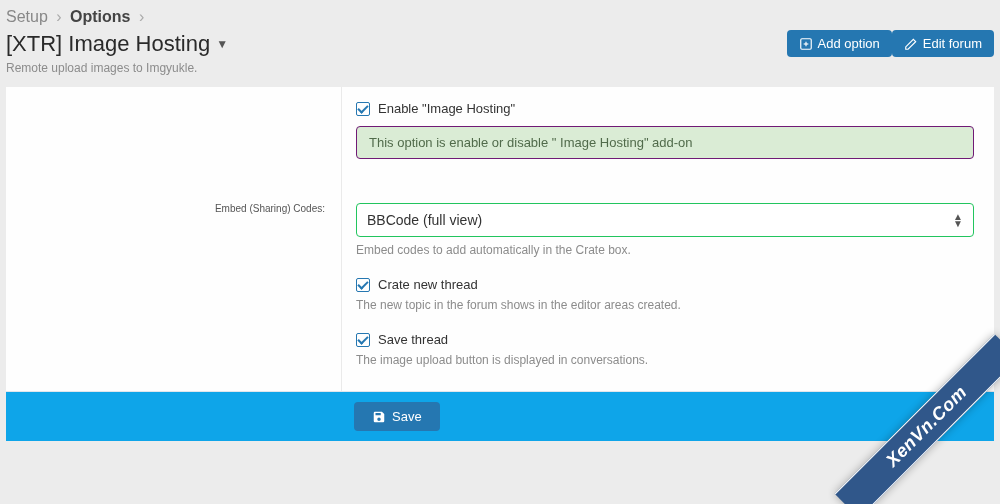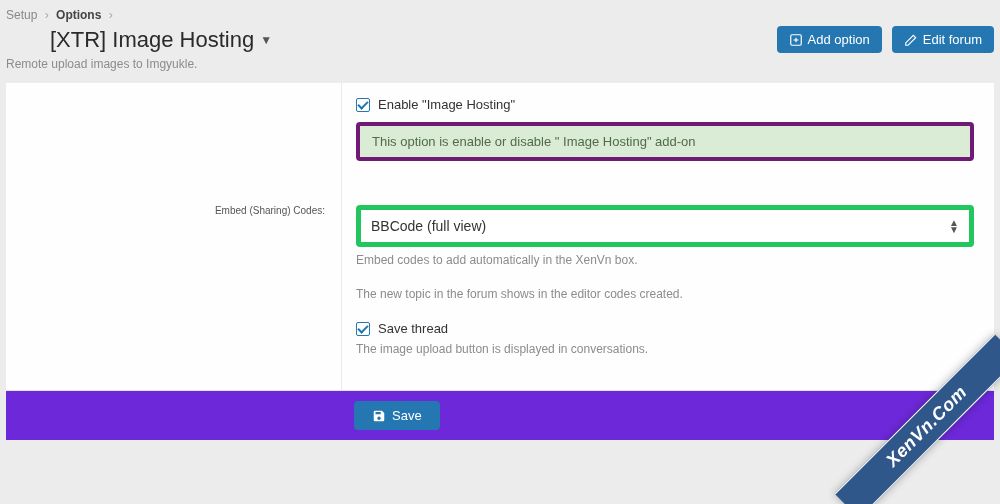--- a/index.html
+++ b/index.html
@@ -8,46 +8,45 @@
   background: #ececec;
   width: 1000px;
   height: 504px;
   overflow: hidden;
   font-size: 13px;
   color: #333;
   position: relative;
 }
 .breadcrumb {
   padding: 8px 6px 4px 6px;
-  font-size: 12px;
+  font-size: 16px;
   color: #888;
 }
 .breadcrumb .sep { margin: 0 4px; color: #aaa; }
 .breadcrumb .current { color: #444; font-weight: 600; }
 .header-row {
   display: flex;
   justify-content: space-between;
   align-items: center;
   padding: 0 6px 4px 6px;
-  margin-left: 44px;
 }
 .page-title {
   font-size: 22px;
   font-weight: 400;
   color: #2a2a2a;
   display: flex;
   align-items: center;
 }
 .page-title .caret { margin-left: 6px; font-size: 12px; color: #555; }
 .subtitle {
   padding: 0 12px 12px 6px;
   font-size: 12px;
   color: #8c8c8c;
 }
-.btn-group { display: flex; gap: 10px; padding-left: 38px; }
+.btn-group { display: flex; gap: 0; padding-left: 38px; }
 .btn {
   background: #2577b1;
   color: #fff;
   border: none;
   border-radius: 4px;
   padding: 6px 12px;
   font-size: 13px;
   cursor: pointer;
   display: flex;
   align-items: center;
@@ -104,49 +103,49 @@
   transform: rotate(45deg);
 }
 .check-label { color: #333; font-size: 13px; }
 .hint {
   color: #8c8c8c;
   font-size: 12px;
   margin: 6px 0 20px 0;
 }
 .success-box {
   background: #daecd5;
-  border: 4px solid #701a75;
+  border: 1px solid #701a75;
   color: #516b4b;
   padding: 8px 12px;
   border-radius: 4px;
   margin: 10px 0 16px 0;
   font-size: 13px;
 }
 .select {
   width: 100%;
-  border: 5px solid #22c55e;
+  border: 1px solid #22c55e;
   border-radius: 4px;
   padding: 8px 10px;
   font-size: 14px;
   color: #333;
   background: #fff;
   position: relative;
   display: flex;
   justify-content: space-between;
   align-items: center;
 }
 .select .arrows {
   font-size: 10px;
   color: #555;
   line-height: 7px;
   display:flex;
   flex-direction:column;
 }
 .footer {
-  background: #6d28d9;
+  background: #0ea5e9;
   border-top: 1px solid #e0e6ec;
   padding: 10px 0 10px 348px;
   margin: 0 6px;
 }
 .save-btn {
   background: #2577b1;
   color: #fff;
   border: none;
   border-radius: 4px;
   padding: 7px 18px;
@@ -225,30 +224,34 @@
   <div class="form-row">
     <div class="form-label">Embed (Sharing) Codes:</div>
     <div class="form-body">
       <div class="select">
         <span>BBCode (full view)</span>
         <span class="arrows">
             <span>▲</span>
             <span>▼</span>
           </span>
       </div>
-      <div class="hint">Embed codes to add automatically in the XenVn box.</div>
-
-      <div class="hint">The new topic in the forum shows in the editor codes created.</div>
+      <div class="hint">Embed codes to add automatically in the Crate box.</div>
+
+      <div class="check-line">
+        <span class="checkbox checked"></span>
+        <span class="check-label">Crate new thread</span>
+      </div>
+      <div class="hint">The new topic in the forum shows in the editor areas created.</div>
 
       <div class="check-line">
         <span class="checkbox checked"></span>
         <span class="check-label">Save thread</span>
       </div>
 
-      <div class="hint" style="">The image upload button is displayed in conversations.</div>
+      <div class="hint" style="margin-bottom:10px">The image upload button is displayed in conversations.</div>
     </div>
   </div>
 
 </div>
 
 <div class="footer">
   <button class="save-btn">
     <svg viewBox="0 0 24 24">
         <path d="M17 3H5a2 2 0 0 0-2 2v14a2 2 0 0 0 2 2h14a2 2 0 0 0 2-2V7l-4-4zM12 19a3 3 0 1 1 0-6 3 3 0 0 1 0 6zm3-10H6V5h9v4z"></path>
       </svg>

